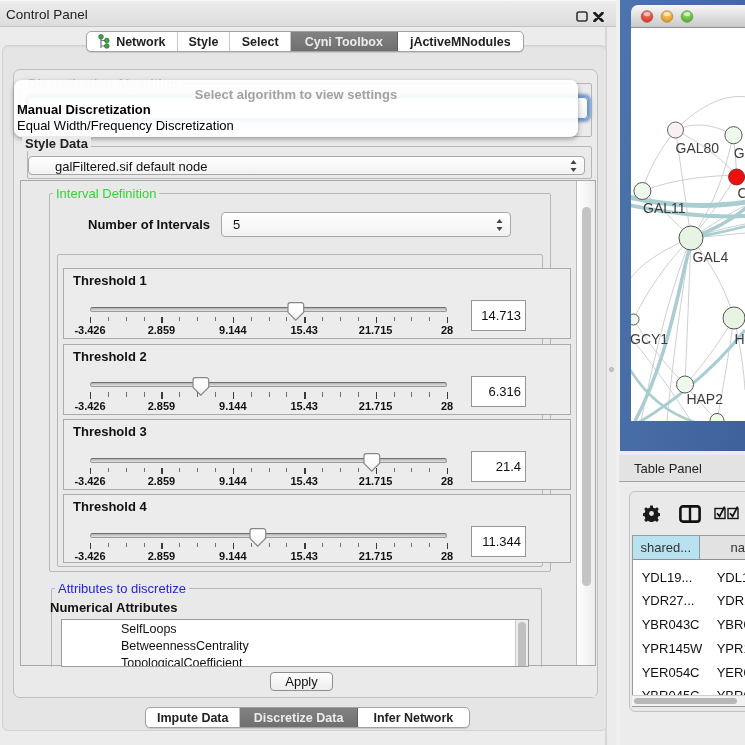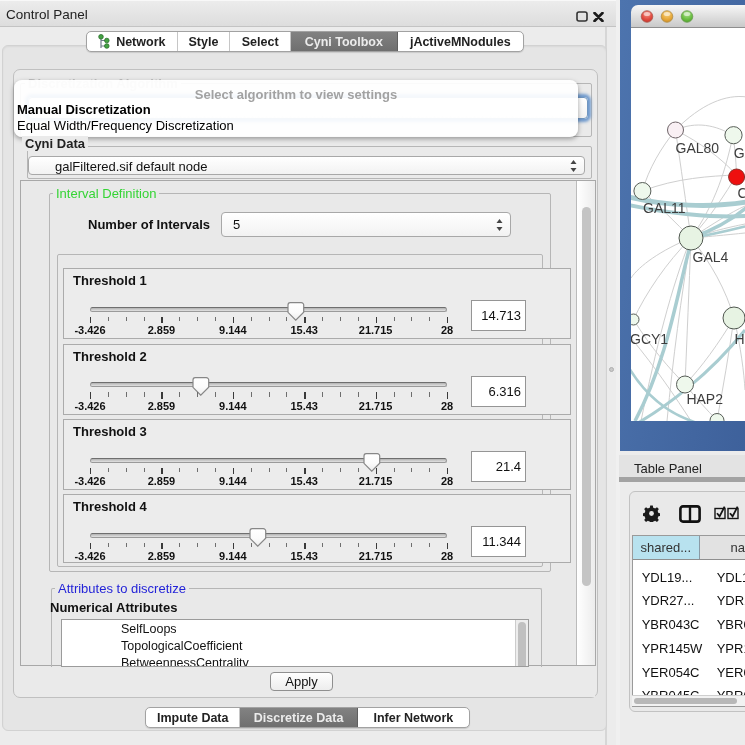--- a/index.html
+++ b/index.html
@@ -64,21 +64,21 @@
 
 
 #bluepanel { left:620px; top:0; width:125px; height:451px;
   background:linear-gradient(100deg,#4d74ae,#3e619b); }
 #nettitle { left:631px; top:5px; width:114px; height:23px;
   background:linear-gradient(#f7f7f7,#c9c9c9);
   border-bottom:1px solid #8e8e8e; border-top-left-radius:7px; }
 #netcanvas { left:631px; top:28px; width:114px; height:393px; background:#fff; }
 
 #tpbar { left:619px; top:455px; width:126px; height:27px; background:#e3e3e3;
-  border-bottom:5px solid #a3a3a3; }
+  border-bottom:1px solid #a3a3a3; }
 #tpbar span { position:absolute; left:15px; top:6px; font-size:13px; color:#222; }
 
 #tablebox { left:629px; top:491px; width:130px; height:221px;
   background:#e9e9e9; border:1px solid #c2c2c2; border-radius:6px; }
 
 .trow { position:relative; height:15.7px; line-height:15.7px; font-size:13px; color:#111; white-space:nowrap;margin-top:8px; }
 .trow .c1 { position:absolute; left:8.7px; }
 .trow .c2 { position:absolute; left:83.7px; }
 </style>
 </head>
@@ -122,21 +122,21 @@
 
   <div class="abs" id="popup" style="left:14px;top:80px;width:564px;height:57px;
        background:rgba(255,255,255,0.93);border-radius:8px;
        box-shadow:0 2px 5px rgba(0,0,0,0.35);"></div>
   <div class="abs" style="left:14px;top:87px;width:564px;text-align:center;
        font-size:13px;font-weight:bold;color:#a2a2a2;">Select algorithm to view settings</div>
   <div class="abs" style="left:17px;top:102px;font-size:13px;font-weight:bold;color:#000">Manual Discretization</div>
   <div class="abs" style="left:17px;top:118px;font-size:13px;color:#000">Equal Width/Frequency Discretization</div>
 
   <div class="groupbox" style="left:27px;top:146px;width:565px;height:33px;"></div>
-  <div class="grouplabel" style="left:22px;top:136px;font-weight:bold;color:#222">Cyni Data</div>
+  <div class="grouplabel" style="left:22px;top:136px;font-weight:bold;color:#222">Style Data</div>
   <div class="combo" style="left:28px;top:156px;width:557px;height:19px;">
     <span style="position:absolute;left:26px;top:1px;line-height:17px">galFiltered.sif default node</span>
     <span class="arr">
         <svg width="7" height="12" viewBox="0 0 7 12">
       <path d="M3.5 0 L6.5 4 L0.5 4 Z" fill="#444"></path>
           <path d="M3.5 12 L6.5 8 L0.5 8 Z" fill="#444"></path>
         </svg>
       </span>
   </div>
 
@@ -332,22 +332,22 @@
         <div style="position:absolute;left:281.6px;top:55px;width:60px;text-align:center;font-size:11px;font-weight:bold;color:#111">21.715</div>
         <div style="position:absolute;left:353.0px;top:55px;width:60px;text-align:center;font-size:11px;font-weight:bold;color:#111">28</div>
   </div>
     </div>
 
   <div class="groupbox" style="left:51px;top:588px;width:491px;height:84px;border-bottom:none;"></div>
   <div class="grouplabel" style="left:55px;top:581px;color:#2424d8;background:#e9e9e9">Attributes to discretize</div>
   <div class="abs" style="left:50px;top:600px;font-size:13px;font-weight:bold;color:#111">Numerical Attributes</div>
   <div class="abs" id="attrlist">
     <div>SelfLoops</div>
+    <div>BetweennessCentrality</div>
     <div>TopologicalCoefficient</div>
-    <div>BetweennessCentrality</div>
   </div>
   <div class="abs" style="left:515px;top:620px;width:13px;height:46px;background:#ededed;border-left:1px solid #ccc"></div>
   <div class="abs" style="left:518px;top:622px;width:8px;height:44px;background:#c0c0c0;border-radius:4px 4px 0 0"></div>
 
   <div class="abs" style="left:21px;top:667px;width:574px;height:30px;background:#eaeaea"></div>
 
   <div class="abs" id="applybtn">Apply</div>
 
   <div class="abs capsule" style="left:145px;top:707px;width:325px;height:21px;">
     <div class="seg" style="width:95px">Impute Data</div>

